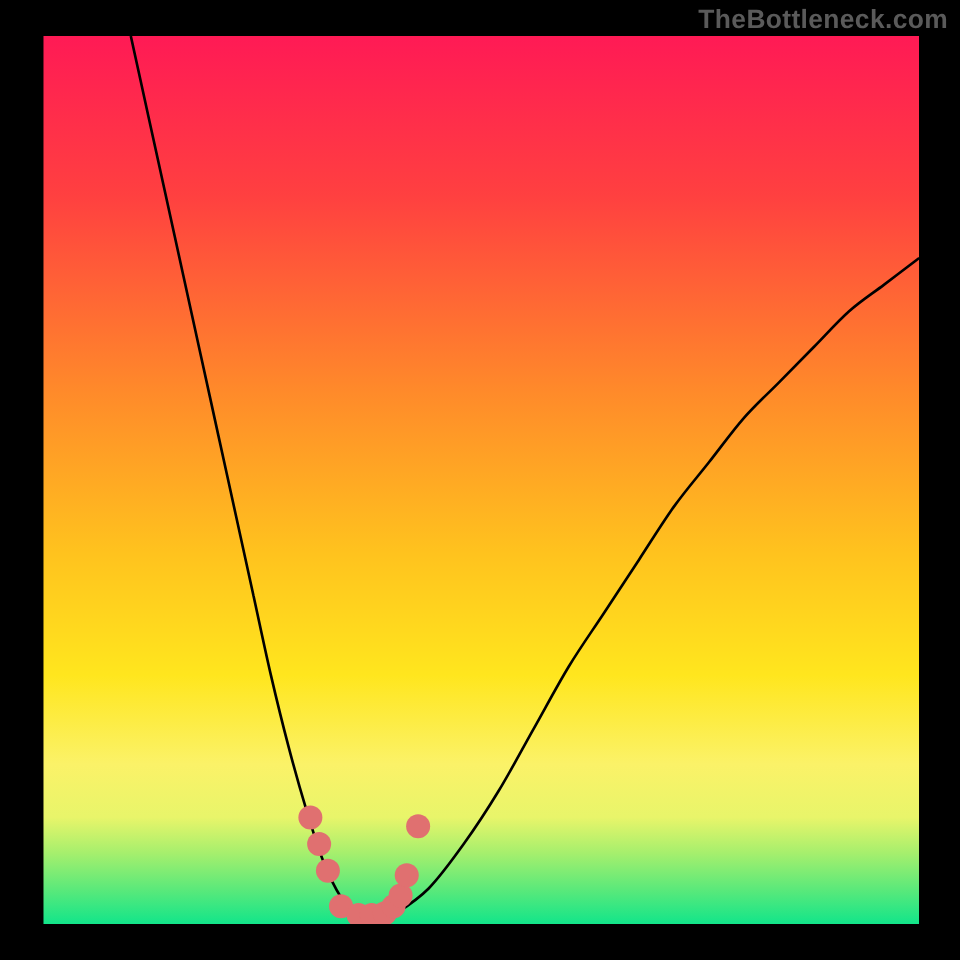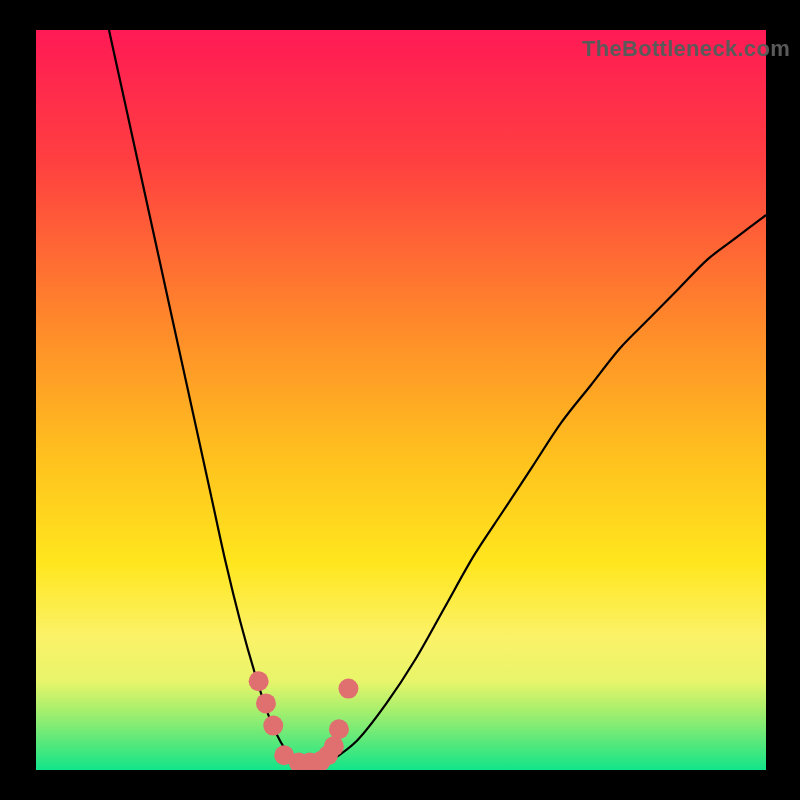--- a/index.html
+++ b/index.html
@@ -19,21 +19,20 @@
   }
   .watermark {
     position: absolute;
     top: 3px;
     right: 10px;
     color: #5a5a5a;
     font-size: 22px;
     font-weight: 600;
     letter-spacing: 0.3px;
     z-index: 50;
-    margin-top: 33px;
   }
   .plot-area {
     position: absolute;
     left: 36px;
     top: 30px;
     width: 730px;
     height: 740px;
     overflow: hidden;
   }
   svg {

